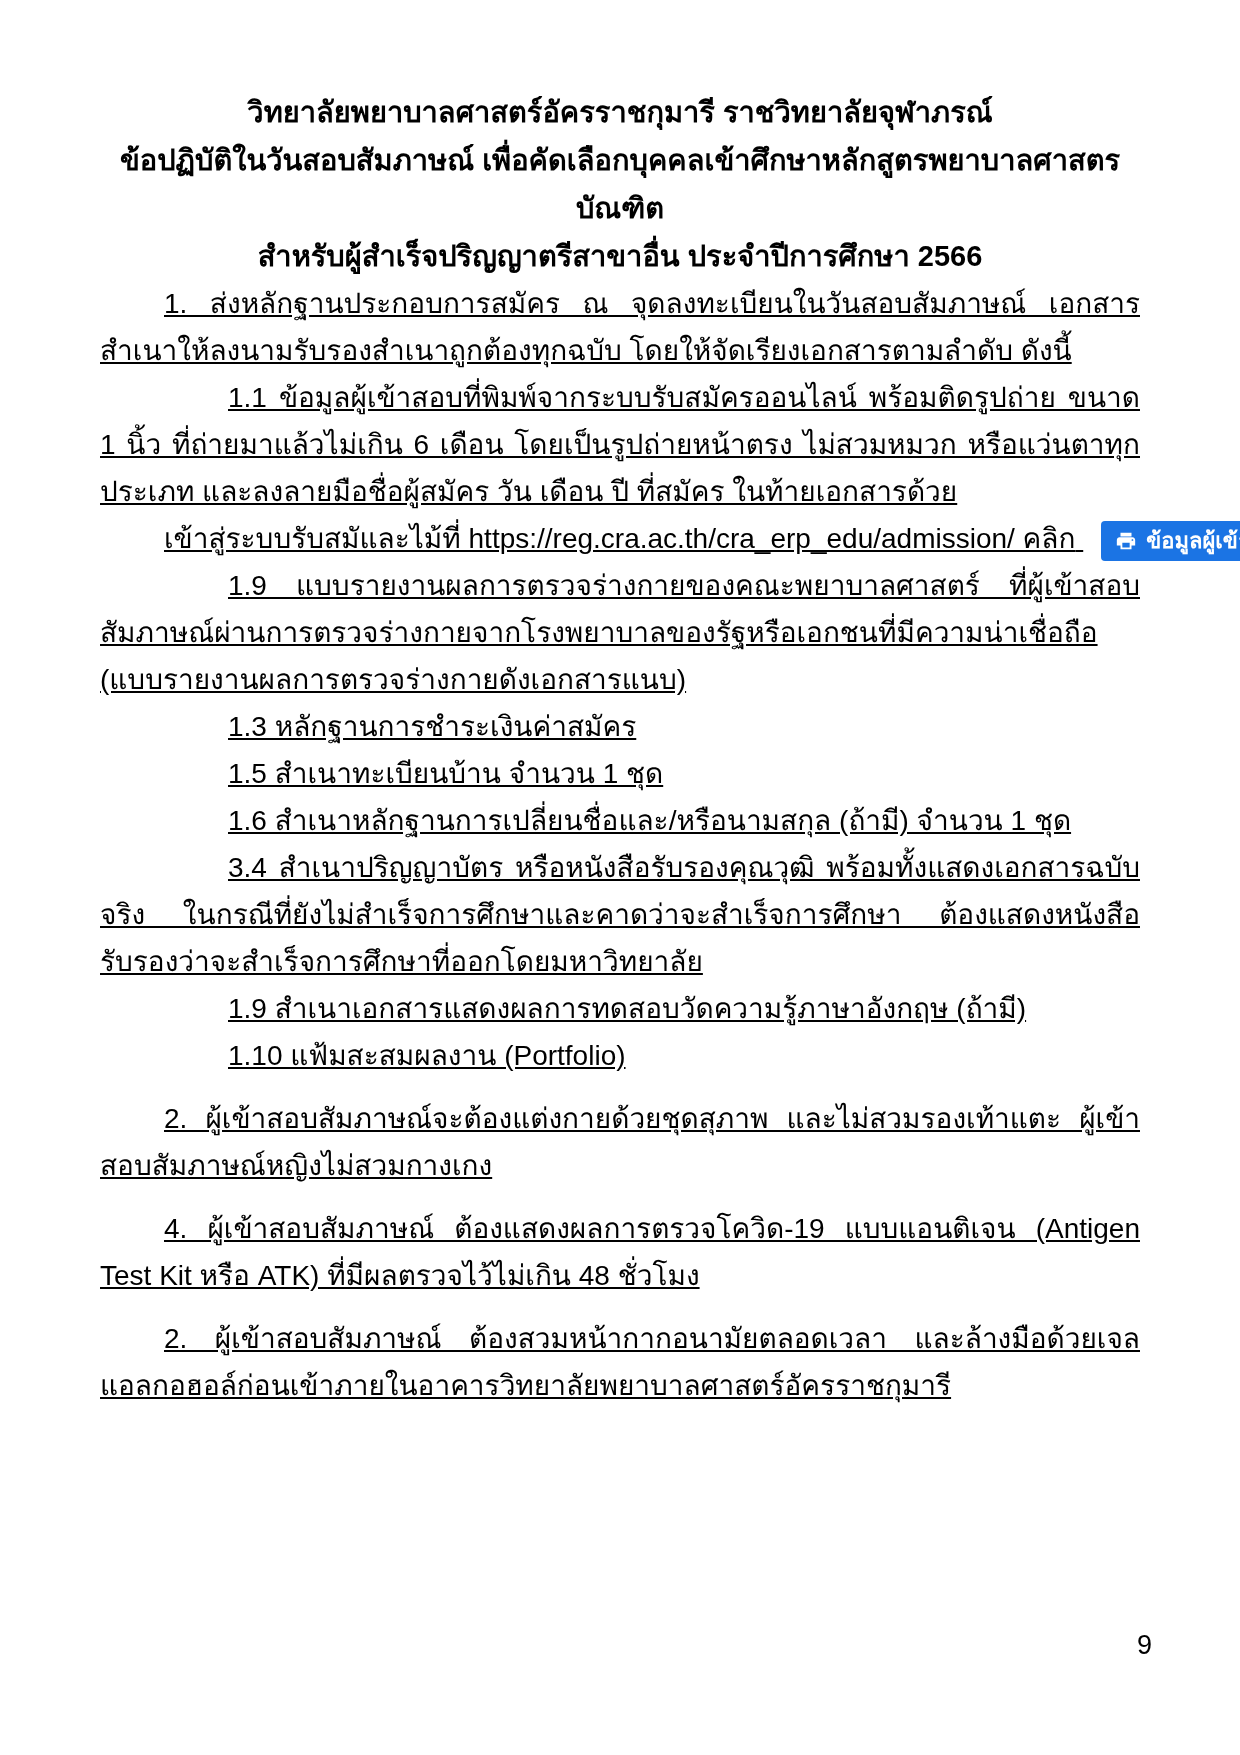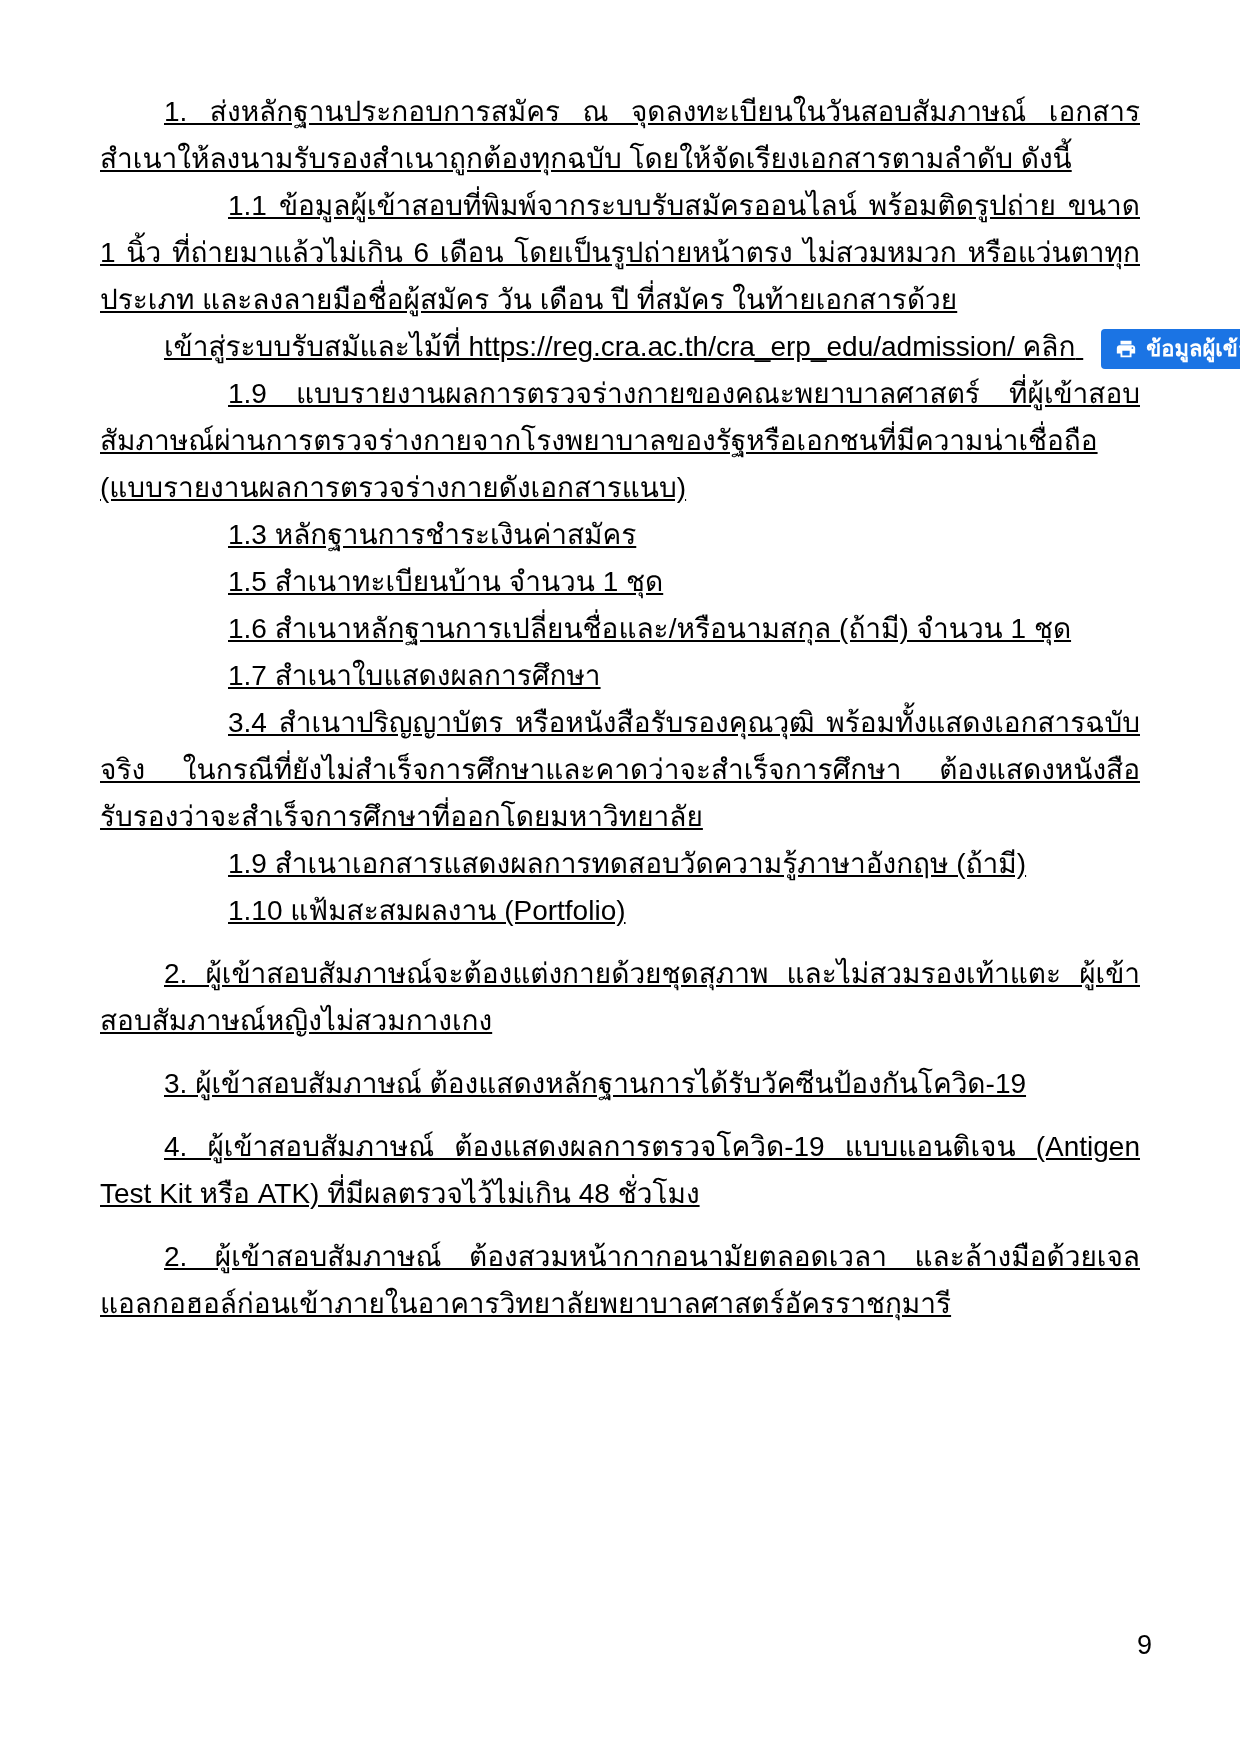--- a/index.html
+++ b/index.html
@@ -54,20 +54,25 @@
     top: 1622px;
     font-size: 27px;
     line-height: 47px;
   }
 </style>
 </head>
 <body>
 
 <div class="page">
 
+  <div class="title-block">
+    <div class="line">วิทยาลัยพยาบาลศาสตร์อัครราชกุมารี ราชวิทยาลัยจุฬาภรณ์</div>
+    <div class="line">ข้อปฏิบัติในวันสอบสัมภาษณ์ เพื่อคัดเลือกบุคคลเข้าศึกษาหลักสูตรพยาบาลศาสตรบัณฑิต</div>
+    <div class="line">สำหรับผู้สำเร็จปริญญาตรีสาขาอื่น ประจำปีการศึกษา 2566</div>
+  </div>
 
   <div class="content">
 
     <p class="para ind1">1. ส่งหลักฐานประกอบการสมัคร ณ จุดลงทะเบียนในวันสอบสัมภาษณ์ เอกสารสำเนาให้ลงนามรับรองสำเนาถูกต้องทุกฉบับ โดยให้จัดเรียงเอกสารตามลำดับ ดังนี้</p>
 
     <p class="para ind2">1.1 ข้อมูลผู้เข้าสอบที่พิมพ์จากระบบรับสมัครออนไลน์ พร้อมติดรูปถ่าย ขนาด 1 นิ้ว ที่ถ่ายมาแล้วไม่เกิน 6 เดือน โดยเป็นรูปถ่ายหน้าตรง ไม่สวมหมวก หรือแว่นตาทุกประเภท และลงลายมือชื่อผู้สมัคร วัน เดือน ปี ที่สมัคร ในท้ายเอกสารด้วย</p>
 
     <p class="reg-line ind1">
       <span>เข้าสู่ระบบรับสมัและไม้ที่ https://reg.cra.ac.th/cra_erp_edu/admission/ คลิก</span>
       <button class="print-btn" type="button" style="background: rgb(27, 116, 228); color: rgb(255, 255, 255);">
@@ -75,27 +80,25 @@
           <path fill="currentColor" d="M19 8H5c-1.66 0-3 1.34-3 3v6h4v4h12v-4h4v-6c0-1.66-1.34-3-3-3zm-3 11H8v-5h8v5zm3-7c-.55 0-1-.45-1-1s.45-1 1-1 1 .45 1 1-.45 1-1 1zm-1-9H6v4h12V3z"></path>
         </svg>
         <span>ข้อมูลผู้เข้าสอบ</span>
       </button>
     </p>
 
     <p class="para ind2">1.9 แบบรายงานผลการตรวจร่างกายของคณะพยาบาลศาสตร์ ที่ผู้เข้าสอบสัมภาษณ์ผ่านการตรวจร่างกายจากโรงพยาบาลของรัฐหรือเอกชนที่มีความน่าเชื่อถือ (แบบรายงานผลการตรวจร่างกายดังเอกสารแนบ)</p>
     <p class="para ind2">1.3 หลักฐานการชำระเงินค่าสมัคร</p>
     <p class="para ind2">1.5 สำเนาทะเบียนบ้าน  จำนวน 1 ชุด</p>
     <p class="para ind2">1.6 สำเนาหลักฐานการเปลี่ยนชื่อและ/หรือนามสกุล (ถ้ามี) จำนวน 1 ชุด</p>
-    <p class="para ind2">1.7 สำเนาใบแสดงผลการศึกษา</p>
     <p class="para ind2">3.4 สำเนาปริญญาบัตร หรือหนังสือรับรองคุณวุฒิ พร้อมทั้งแสดงเอกสารฉบับจริง ในกรณีที่ยังไม่สำเร็จการศึกษาและคาดว่าจะสำเร็จการศึกษา ต้องแสดงหนังสือรับรองว่าจะสำเร็จการศึกษาที่ออกโดยมหาวิทยาลัย</p>
     <p class="para ind2">1.9 สำเนาเอกสารแสดงผลการทดสอบวัดความรู้ภาษาอังกฤษ (ถ้ามี)</p>
     <p class="para ind2">1.10 แฟ้มสะสมผลงาน (Portfolio)</p>
 
     <p class="para ind1 sec">2. ผู้เข้าสอบสัมภาษณ์จะต้องแต่งกายด้วยชุดสุภาพ และไม่สวมรองเท้าแตะ ผู้เข้าสอบสัมภาษณ์หญิงไม่สวมกางเกง</p>
-    <p class="para ind1 sec">3. ผู้เข้าสอบสัมภาษณ์ ต้องแสดงหลักฐานการได้รับวัคซีนป้องกันโควิด-19</p>
     <p class="para ind1 sec">4. ผู้เข้าสอบสัมภาษณ์ ต้องแสดงผลการตรวจโควิด-19 แบบแอนติเจน (Antigen Test Kit หรือ ATK) ที่มีผลตรวจไว้ไม่เกิน 48 ชั่วโมง</p>
     <p class="para ind1 sec">2. ผู้เข้าสอบสัมภาษณ์ ต้องสวมหน้ากากอนามัยตลอดเวลา และล้างมือด้วยเจลแอลกอฮอล์ก่อนเข้าภายในอาคารวิทยาลัยพยาบาลศาสตร์อัครราชกุมารี</p>
 
   </div>
 
   <div class="page-number">9</div>
 
 </div>
 
 </body></html>

